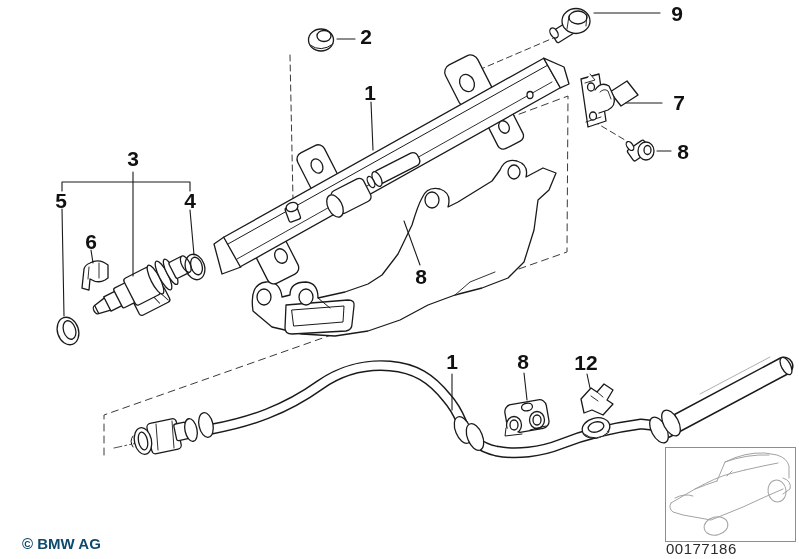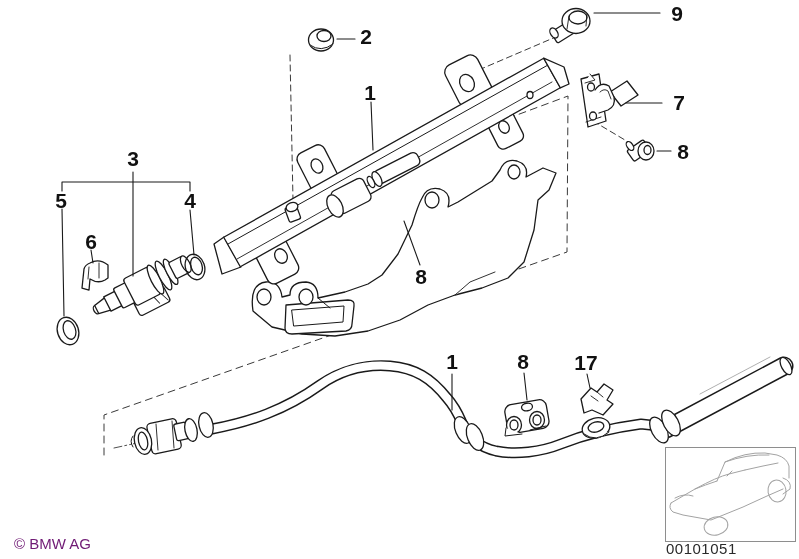--- a/index.html
+++ b/index.html
@@ -2,21 +2,21 @@
 <html><head>
 <meta charset="utf-8">
 <style>
   html,body{margin:0;padding:0;background:#fff;}
   #stage{position:relative;width:799px;height:559px;background:#fff;overflow:hidden;
          font-family:"Liberation Sans", sans-serif;}
   #art{position:absolute;left:0;top:0;}
   .callout{position:absolute;transform:translate(-50%,-50%);font-weight:bold;
            font-size:21px;color:#111;line-height:1;cursor:pointer;user-select:none;
            font-family:"Liberation Sans", sans-serif;}
-  .copyright{position:absolute;left:14px;top:535px;font-size:15px;font-weight:400;color:#701a75;}
+  .copyright{position:absolute;left:22px;top:535px;font-size:15px;font-weight:700;color:#0c4a6e;}
   .diagram-number{position:absolute;left:666px;top:540px;font-size:15px;color:#2a2a2a;letter-spacing:0.5px;}
 </style>
 </head>
 <body>
 
 <div id="stage">
 
 <svg id="art" width="799" height="559" viewBox="0 0 799 559">
   <g fill="none" stroke="#1a1a1a" stroke-width="1.3" stroke-linejoin="round" stroke-linecap="round">
 
@@ -256,19 +256,19 @@
   <div class="callout" style="left:370px;top:92px">1</div>
   <div class="callout" style="left:366px;top:36px">2</div>
   <div class="callout" style="left:133px;top:158px">3</div>
   <div class="callout" style="left:190px;top:200px">4</div>
   <div class="callout" style="left:61px;top:200px">5</div>
   <div class="callout" style="left:91px;top:241px">6</div>
   <div class="callout" style="left:679px;top:102px">7</div>
   <div class="callout" style="left:683px;top:151px">8</div>
   <div class="callout" style="left:677px;top:13px">9</div>
   <div class="callout" style="left:452px;top:361px">1</div>
-  <div class="callout" style="left:586px;top:362px">17</div>
+  <div class="callout" style="left:586px;top:362px">12</div>
   <div class="callout" style="left:523px;top:361px">8</div>
   <div class="callout" style="left:421px;top:276px">8</div>
 
   <div class="copyright">© BMW AG</div>
-  <div class="diagram-number">00101051</div>
+  <div class="diagram-number">00177186</div>
 </div>
 
 </body></html>

